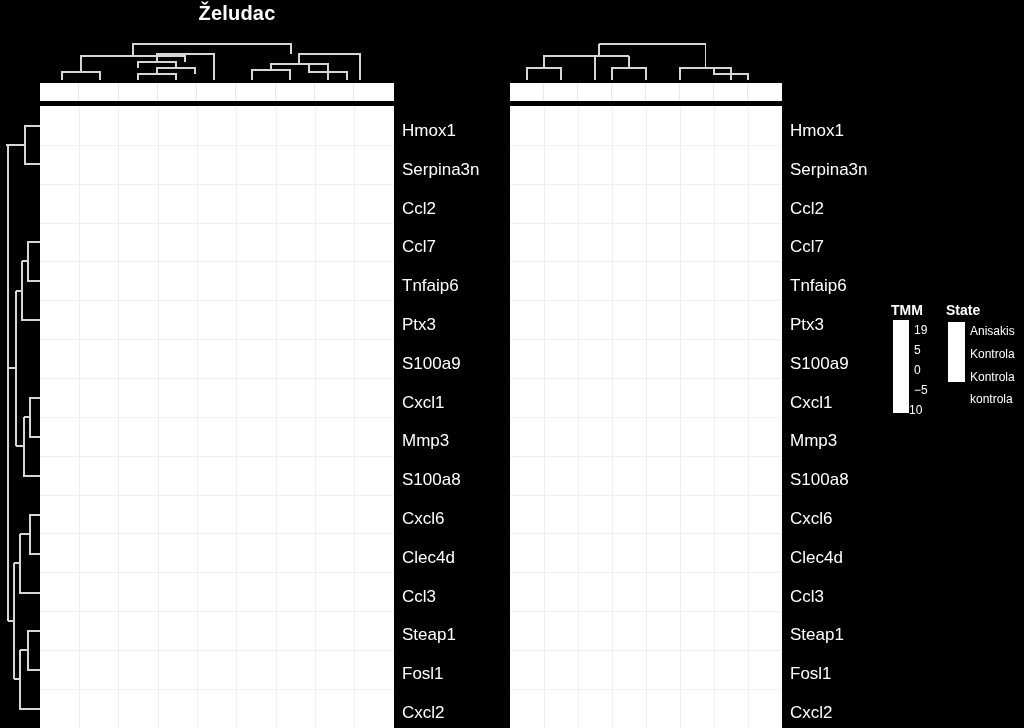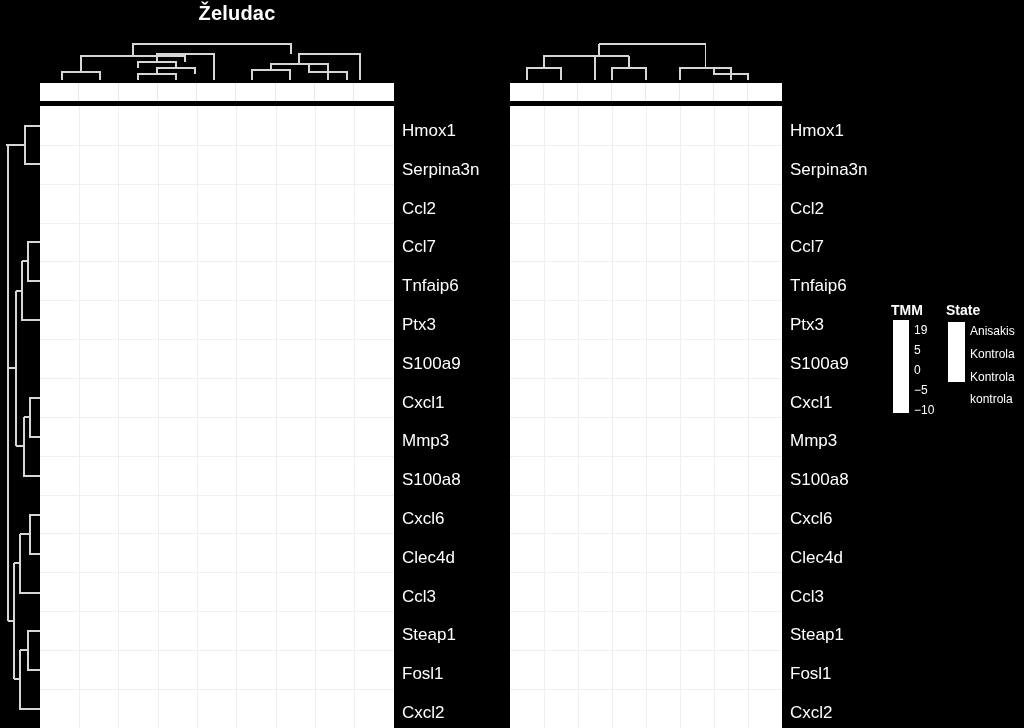--- a/index.html
+++ b/index.html
@@ -226,21 +226,21 @@
   </div>
 </div>
 
 <div class="legend" style="left:891px;top:303px;width:60px;height:110px;">
   <div class="legend-title" style="position:absolute;left:0;top:0;">TMM</div>
   <div class="tmm-bar" style="left:2px;top:17px;width:16px;height:93px;"></div>
   <span class="tmm-tick" style="left:23px;top:21px;">19</span>
   <span class="tmm-tick" style="left:23px;top:41px;">5</span>
   <span class="tmm-tick" style="left:23px;top:61px;">0</span>
   <span class="tmm-tick" style="left:23px;top:81px;">−5</span>
-  <span class="tmm-tick" style="left:23px;top:101px;">−10</span>
+  <span class="tmm-tick" style="left:11px;top:101px;">−10</span>
 </div>
 
 <div class="legend" style="left:946px;top:303px;width:90px;height:110px;">
   <div class="legend-title" style="position:absolute;left:0;top:0;">State</div>
   <div class="state-swatch" style="left:2px;top:19px;width:17px;height:60px;"></div>
   <span class="state-lbl" style="left:24px;top:22px;">Anisakis</span>
   <span class="state-lbl" style="left:24px;top:45px;">Kontrola</span>
   <span class="state-lbl" style="left:24px;top:68px;">Kontrola</span>
   <span class="state-lbl" style="left:24px;top:90px;">kontrola</span>
 </div>

